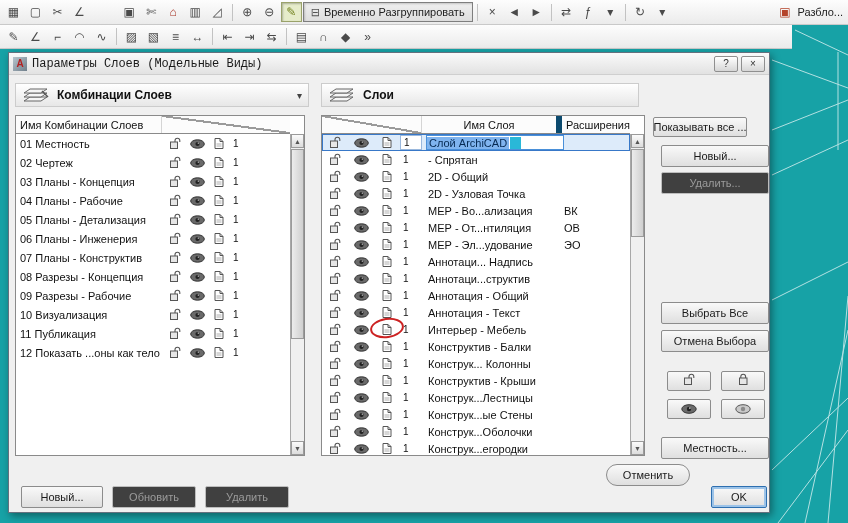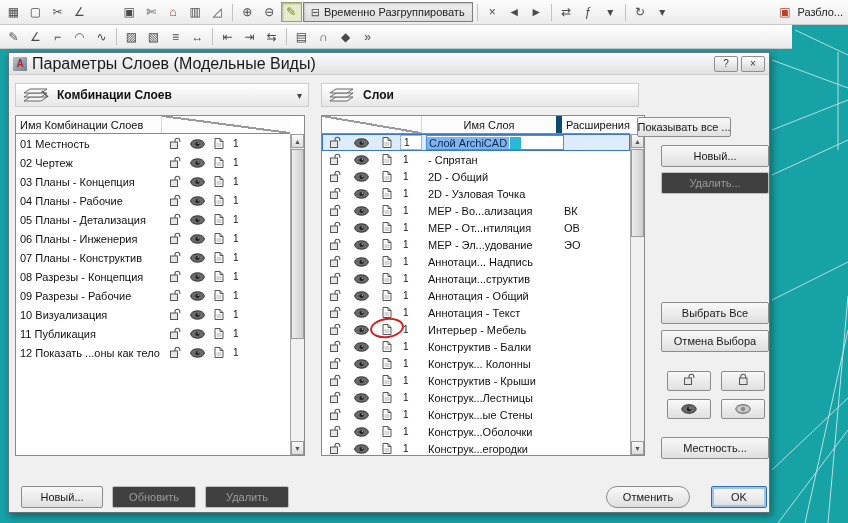--- a/index.html
+++ b/index.html
@@ -47,21 +47,21 @@
   .titlebar {
     height:22px; display:flex; align-items:center; padding:0 4px;
     background:linear-gradient(#fafafa,#e2e2e2); border-bottom:1px solid #cfcfcf;
   }
   .app-icon {
     width:14px; height:14px; margin-right:5px; flex:0 0 auto;
     background:linear-gradient(135deg,#b8c4cc,#70808c);
     color:#b32020; font-size:10px; font-weight:bold;
     display:flex; align-items:center; justify-content:center;
   }
-  .title-text { flex:1; font-size:16px; color:#1a1a1a; white-space:nowrap; overflow:hidden; }
+  .title-text { flex:1; font-size:12px; color:#1a1a1a; white-space:nowrap; overflow:hidden;font-family:Liberation Mono, monospace; }
   .cap-btn {
     width:24px; height:16px; margin-left:3px; border:1px solid #8f8f8f; border-radius:2px;
     background:linear-gradient(#ffffff,#d6d6d6);
     font-size:10px; color:#333; display:flex; align-items:center; justify-content:center;
   }
 
   
   .group-header {
     position:absolute; top:30px; height:24px;
     background:linear-gradient(#ffffff,#e7e7e7); border:1px solid #cccccc;
@@ -136,40 +136,40 @@
   
   .btn {
     position:absolute; height:22px; border:1px solid #8c8c8c; border-radius:2px;
     background:linear-gradient(#f9f9f9,#dfdfdf);
     font-size:11px; color:#1a1a1a; display:flex; align-items:center; justify-content:center;
     white-space:nowrap; cursor:default;
   }
   .btn.disabled { color:#9b9b9b; border-color:#bdbdbd; background:#404040; }
   .btn.default { border:1px solid #2e6fb0; box-shadow:0 0 0 2px #9cc3e8 inset; }
 
-  .show-all { left:628px; top:64px; width:94px; height:20px; }
+  .show-all { left:644px; top:64px; width:94px; height:20px; }
   .side-new    { left:652px; top:92px;  width:108px; }
   .side-del    { left:652px; top:119px; width:108px; }
   .side-selall { left:652px; top:249px; width:108px; }
   .side-desel  { left:652px; top:277px; width:108px; }
   .side-print  { left:652px; top:384px; width:108px; }
 
   .funnel { position:absolute; left:646px; top:66px; }
 
   .mini-btn {
     position:absolute; width:44px; height:20px; border:1px solid #8c8c8c; border-radius:2px;
     background:linear-gradient(#f9f9f9,#dfdfdf); display:flex; align-items:center; justify-content:center;
   }
   .mb-lock1 { left:658px; top:318px; } .mb-lock2 { left:712px; top:318px; }
   .mb-eye1  { left:658px; top:346px; } .mb-eye2  { left:712px; top:346px; }
 
   .foot-new    { left:12px;  top:433px; width:82px; }
   .foot-upd    { left:103px; top:433px; width:84px; }
   .foot-del    { left:196px; top:433px; width:84px; }
-  .foot-cancel { left:597px; top:433px; width:84px;border-radius:11px; }
+  .foot-cancel { left:597px; top:411px; width:84px;border-radius:11px; }
   .foot-ok     { left:702px; top:433px; width:56px; }
 </style>
 </head>
 <body>
 
 <svg class="bg-grid" width="848" height="523" viewBox="0 0 848 523">
   <g stroke="#e8f6f6" stroke-width="1" opacity="0.75" fill="none">
     <line x1="838" y1="52" x2="838" y2="150"></line>
     <line x1="795" y1="30" x2="848" y2="55"></line>
     <line x1="772" y1="60" x2="848" y2="88"></line>

